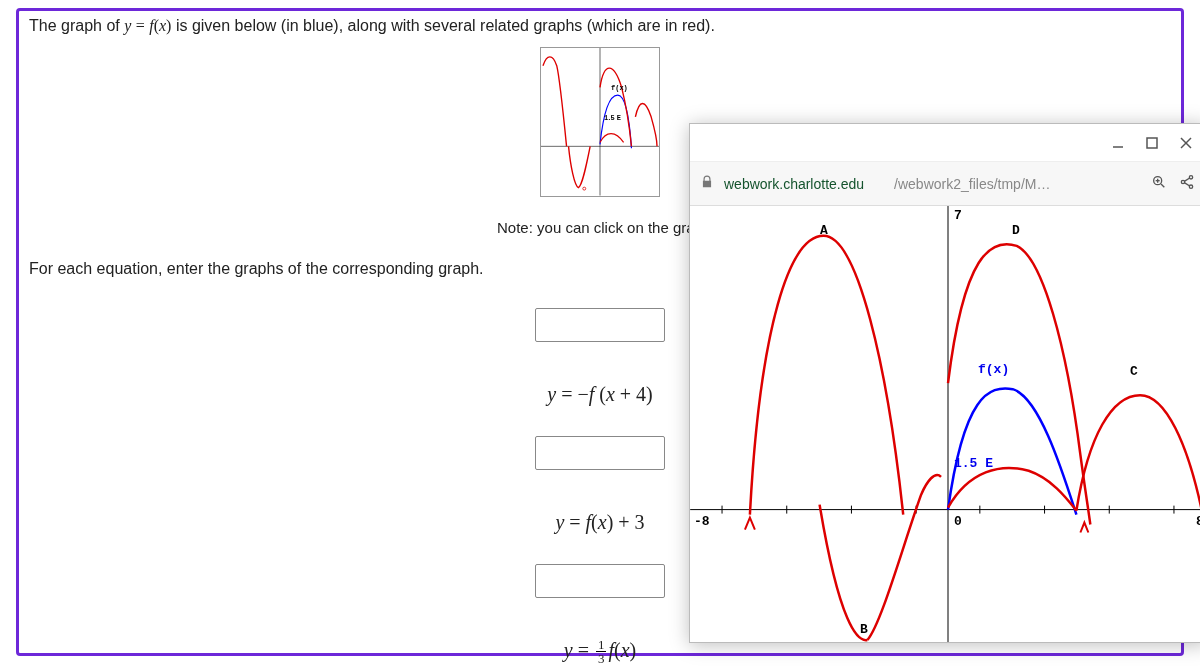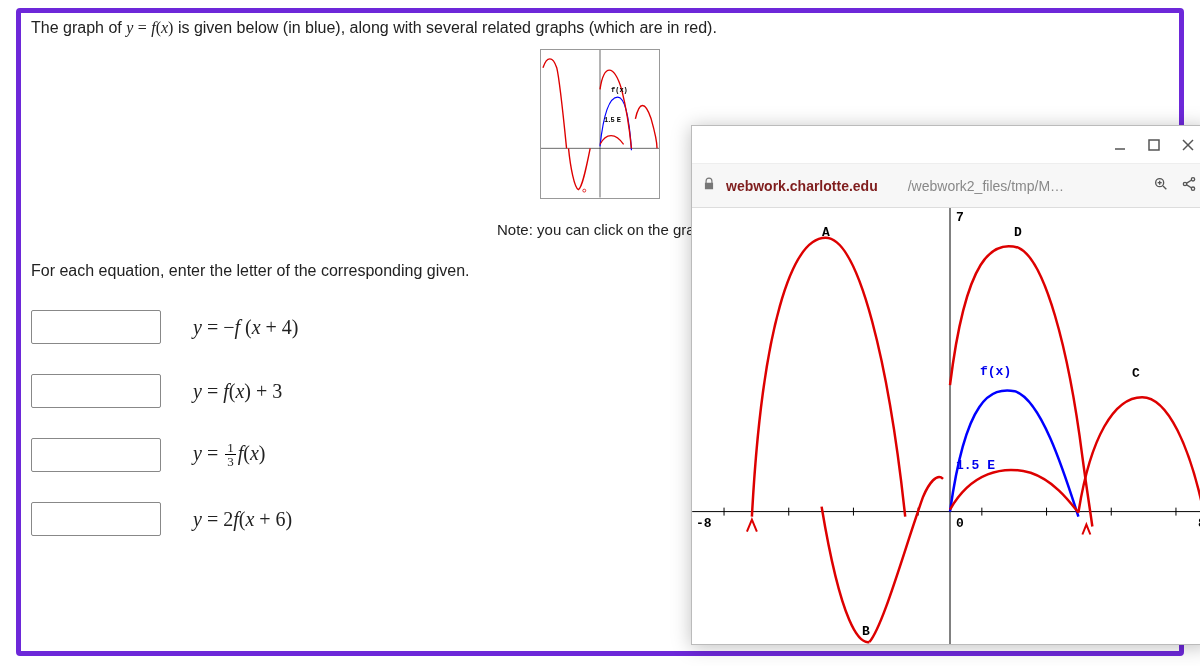--- a/index.html
+++ b/index.html
@@ -9,21 +9,21 @@
     font-family: Arial, Helvetica, sans-serif;
     font-size: 16px;
     color: #222;
     background: #fff;
     width: 1200px;
     height: 666px;
     position: relative;
     overflow: hidden;
   }
   .outer {
-    border: 5px solid #6d28d9;
+    border: 3px solid #6d28d9;
     border-radius: 4px;
     padding: 6px 10px 10px 10px;
     height: 648px;
     position: relative;
   }
   .intro {
     margin: 0 0 8px 0;
   }
   .math-i { font-family: 'Times New Roman', serif; font-style: italic; }
   .math-r { font-family: 'Times New Roman', serif; }
@@ -47,22 +47,23 @@
     margin: 6px 0 24px 0;
     font-size: 15px;
   }
   .note-row b { font-weight: normal; }
   .instruction {
     margin: 0 0 30px 0;
   }
   .eq-row {
     display: flex;
     align-items: center;
-    gap: 32px;
+    gap: 41px;
     margin-bottom: 30px;
+    flex-direction: column;
   }
   .eq-input {
     width: 130px;
     height: 34px;
     border: 1px solid #888;
     border-radius: 2px;
     font-size: 15px;
     padding: 2px 6px;
     background: #fff;
   }
@@ -119,21 +120,21 @@
     background: #f7f7f7;
     border-bottom: 1px solid #ddd;
     display: flex;
     align-items: center;
     padding: 0 10px;
     gap: 10px;
     font-size: 14px;
     color: #333;
   }
   .addrbar .lock { color:#777; }
-  .addrbar .url-host { color:#7f1d1d;font-weight:bold; }
+  .addrbar .url-host { color:#14532d; }
   .addrbar .url-path { color:#888;padding-left:30px; }
   .addrbar .spacer { flex: 1; }
   .addrbar .abtn { color:#555; width:18px; text-align:center; }
 
   .graph-area {
     flex: 1;
     position: relative;
     background: #fff;
     overflow: hidden;
   }
@@ -192,21 +193,21 @@
       </svg>
       <span class="glabel" style="left:70px;top:36px;font-size:7px;">f(x)</span>
       <span class="glabel" style="left:63px;top:66px;font-size:7px;letter-spacing:-1px;">1.5 E</span>
     </div>
   </div>
 
   <div class="note-row">
     <b>Note:</b><span> you can click on the grap</span>
   </div>
 
-  <p class="instruction">For each equation, enter the letter of the corresponding given.</p>
+  <p class="instruction">For each equation, enter the graphs of the corresponding graph.</p>
 
   <div class="eq-row">
     <input class="eq-input" type="text" style="">
     <span class="eq-text"><span class="math-i">y</span> <span class="up">= −</span><span class="math-i">f</span> <span class="up">(</span><span class="math-i">x</span> <span class="up">+ 4)</span></span>
   </div>
 
   <div class="eq-row">
     <input class="eq-input" type="text" style="">
     <span class="eq-text"><span class="math-i">y</span> <span class="up">=</span> <span class="math-i">f</span><span class="up">(</span><span class="math-i">x</span><span class="up">) + 3</span></span>
   </div>

